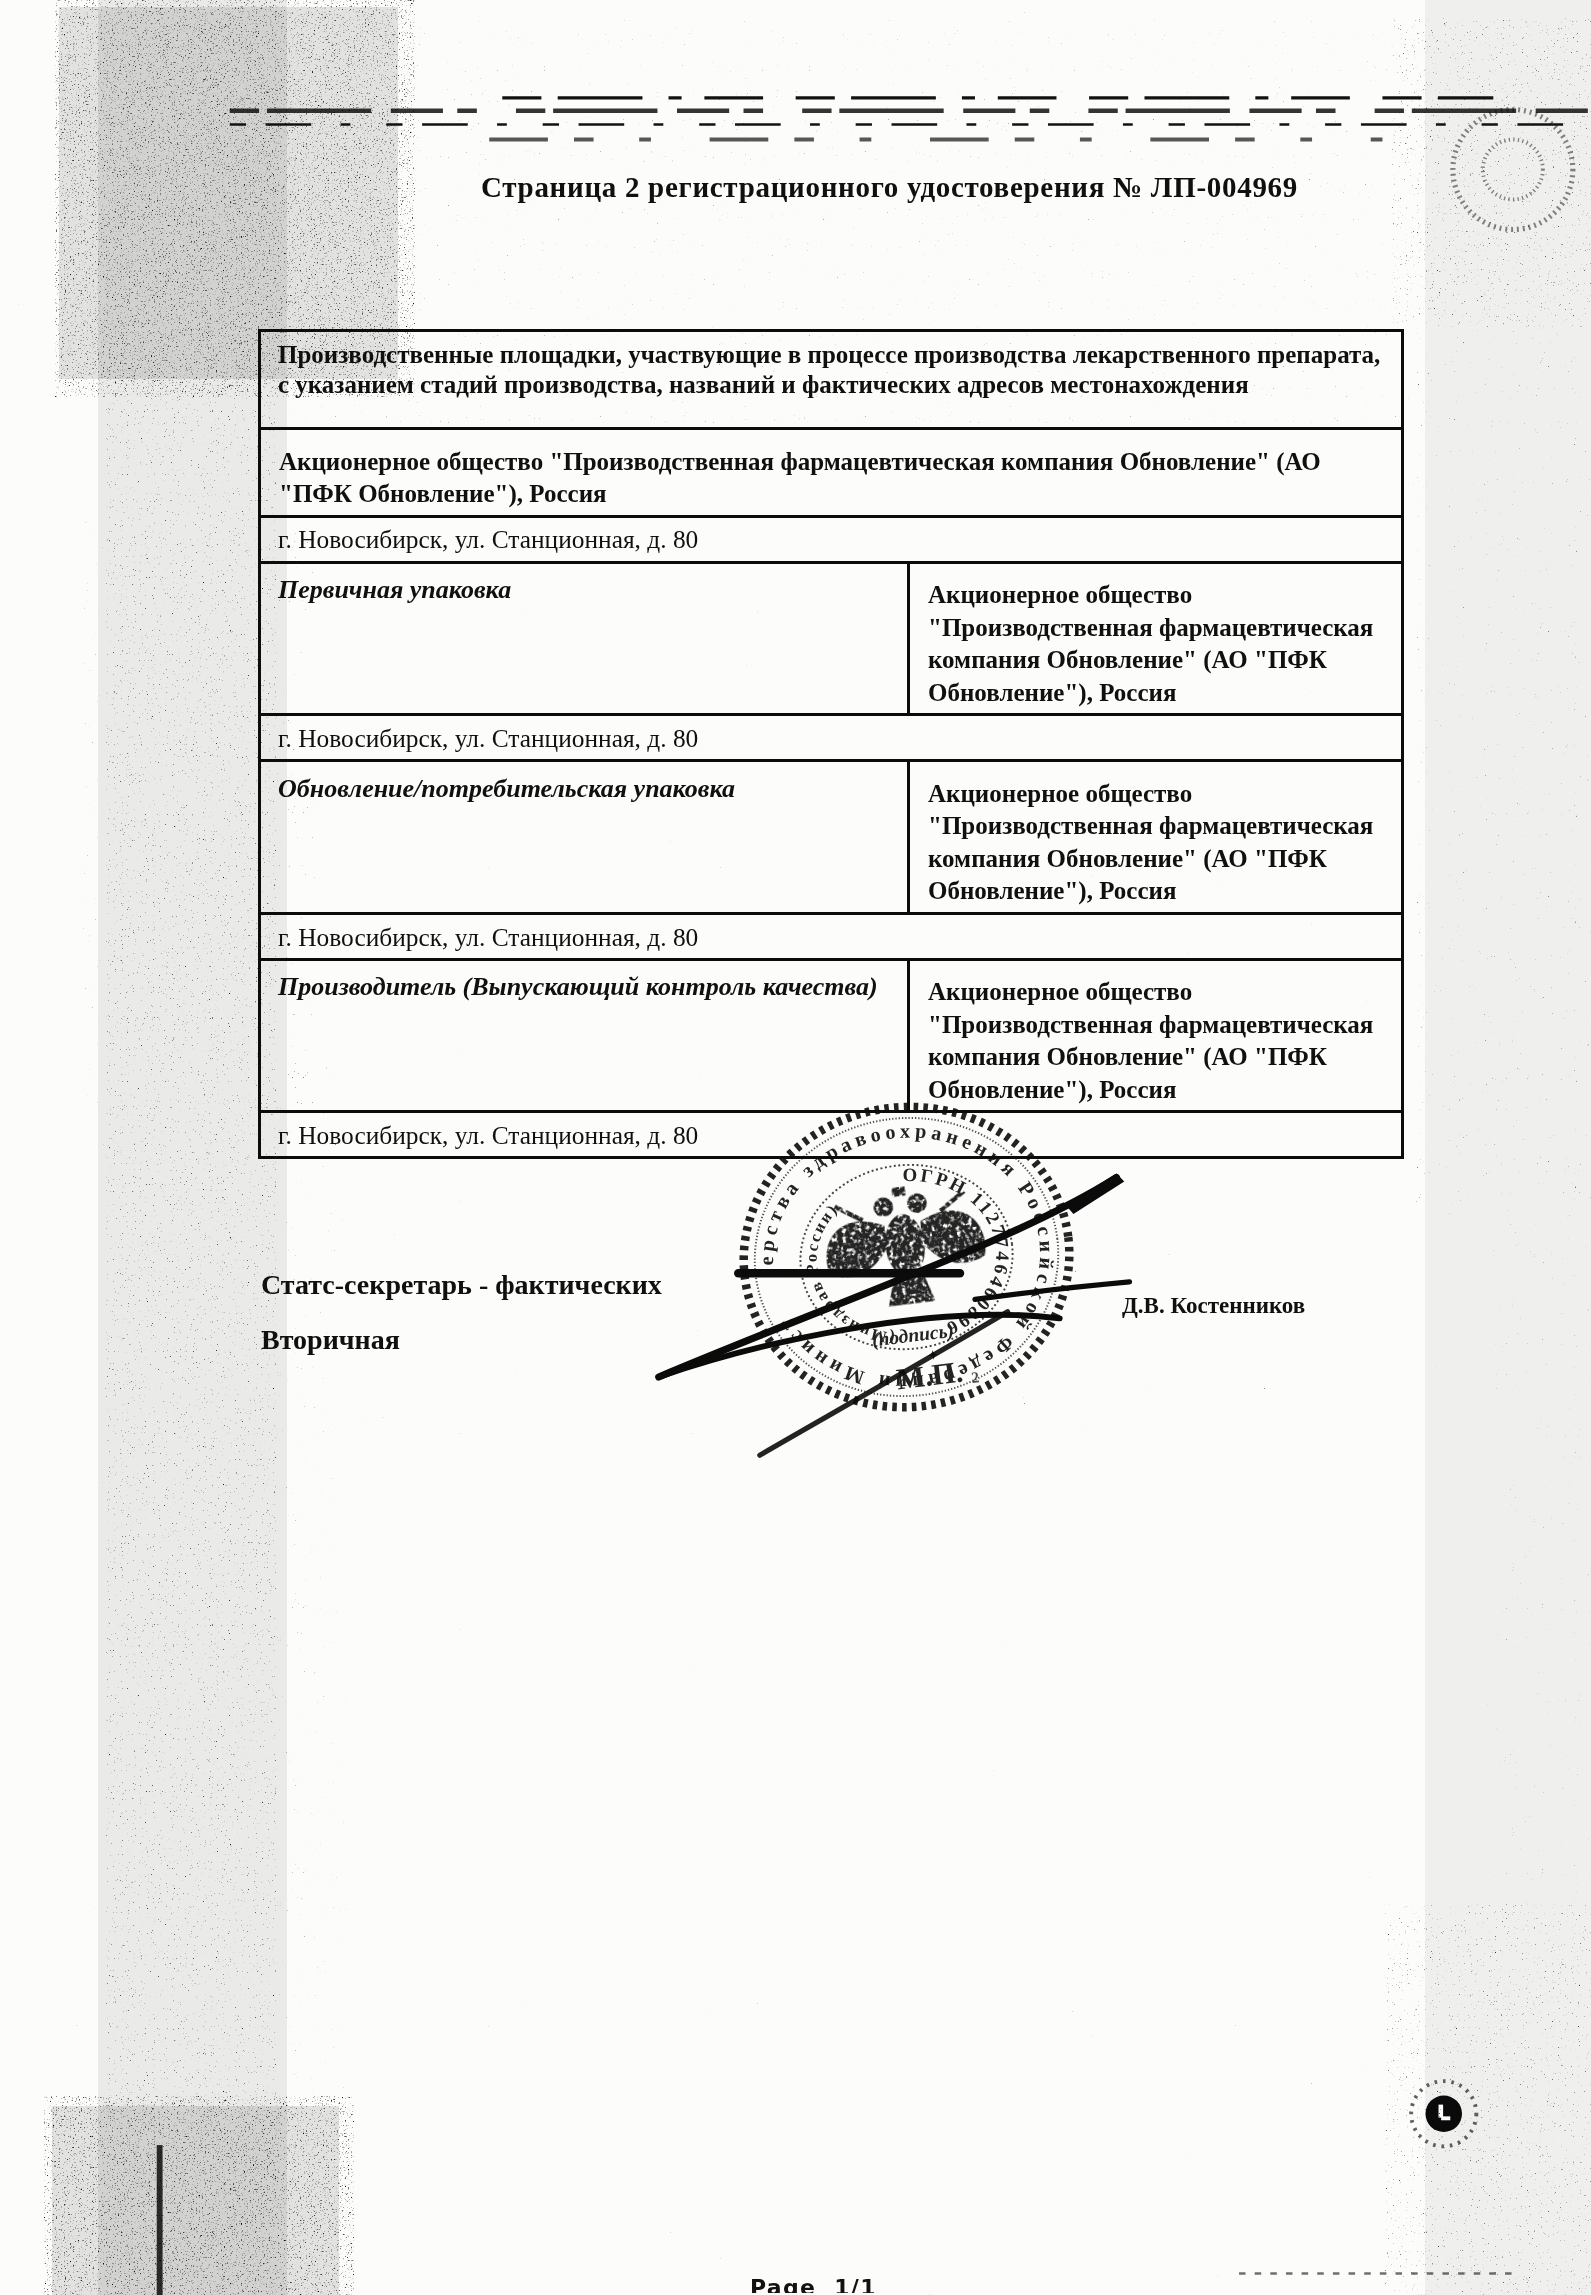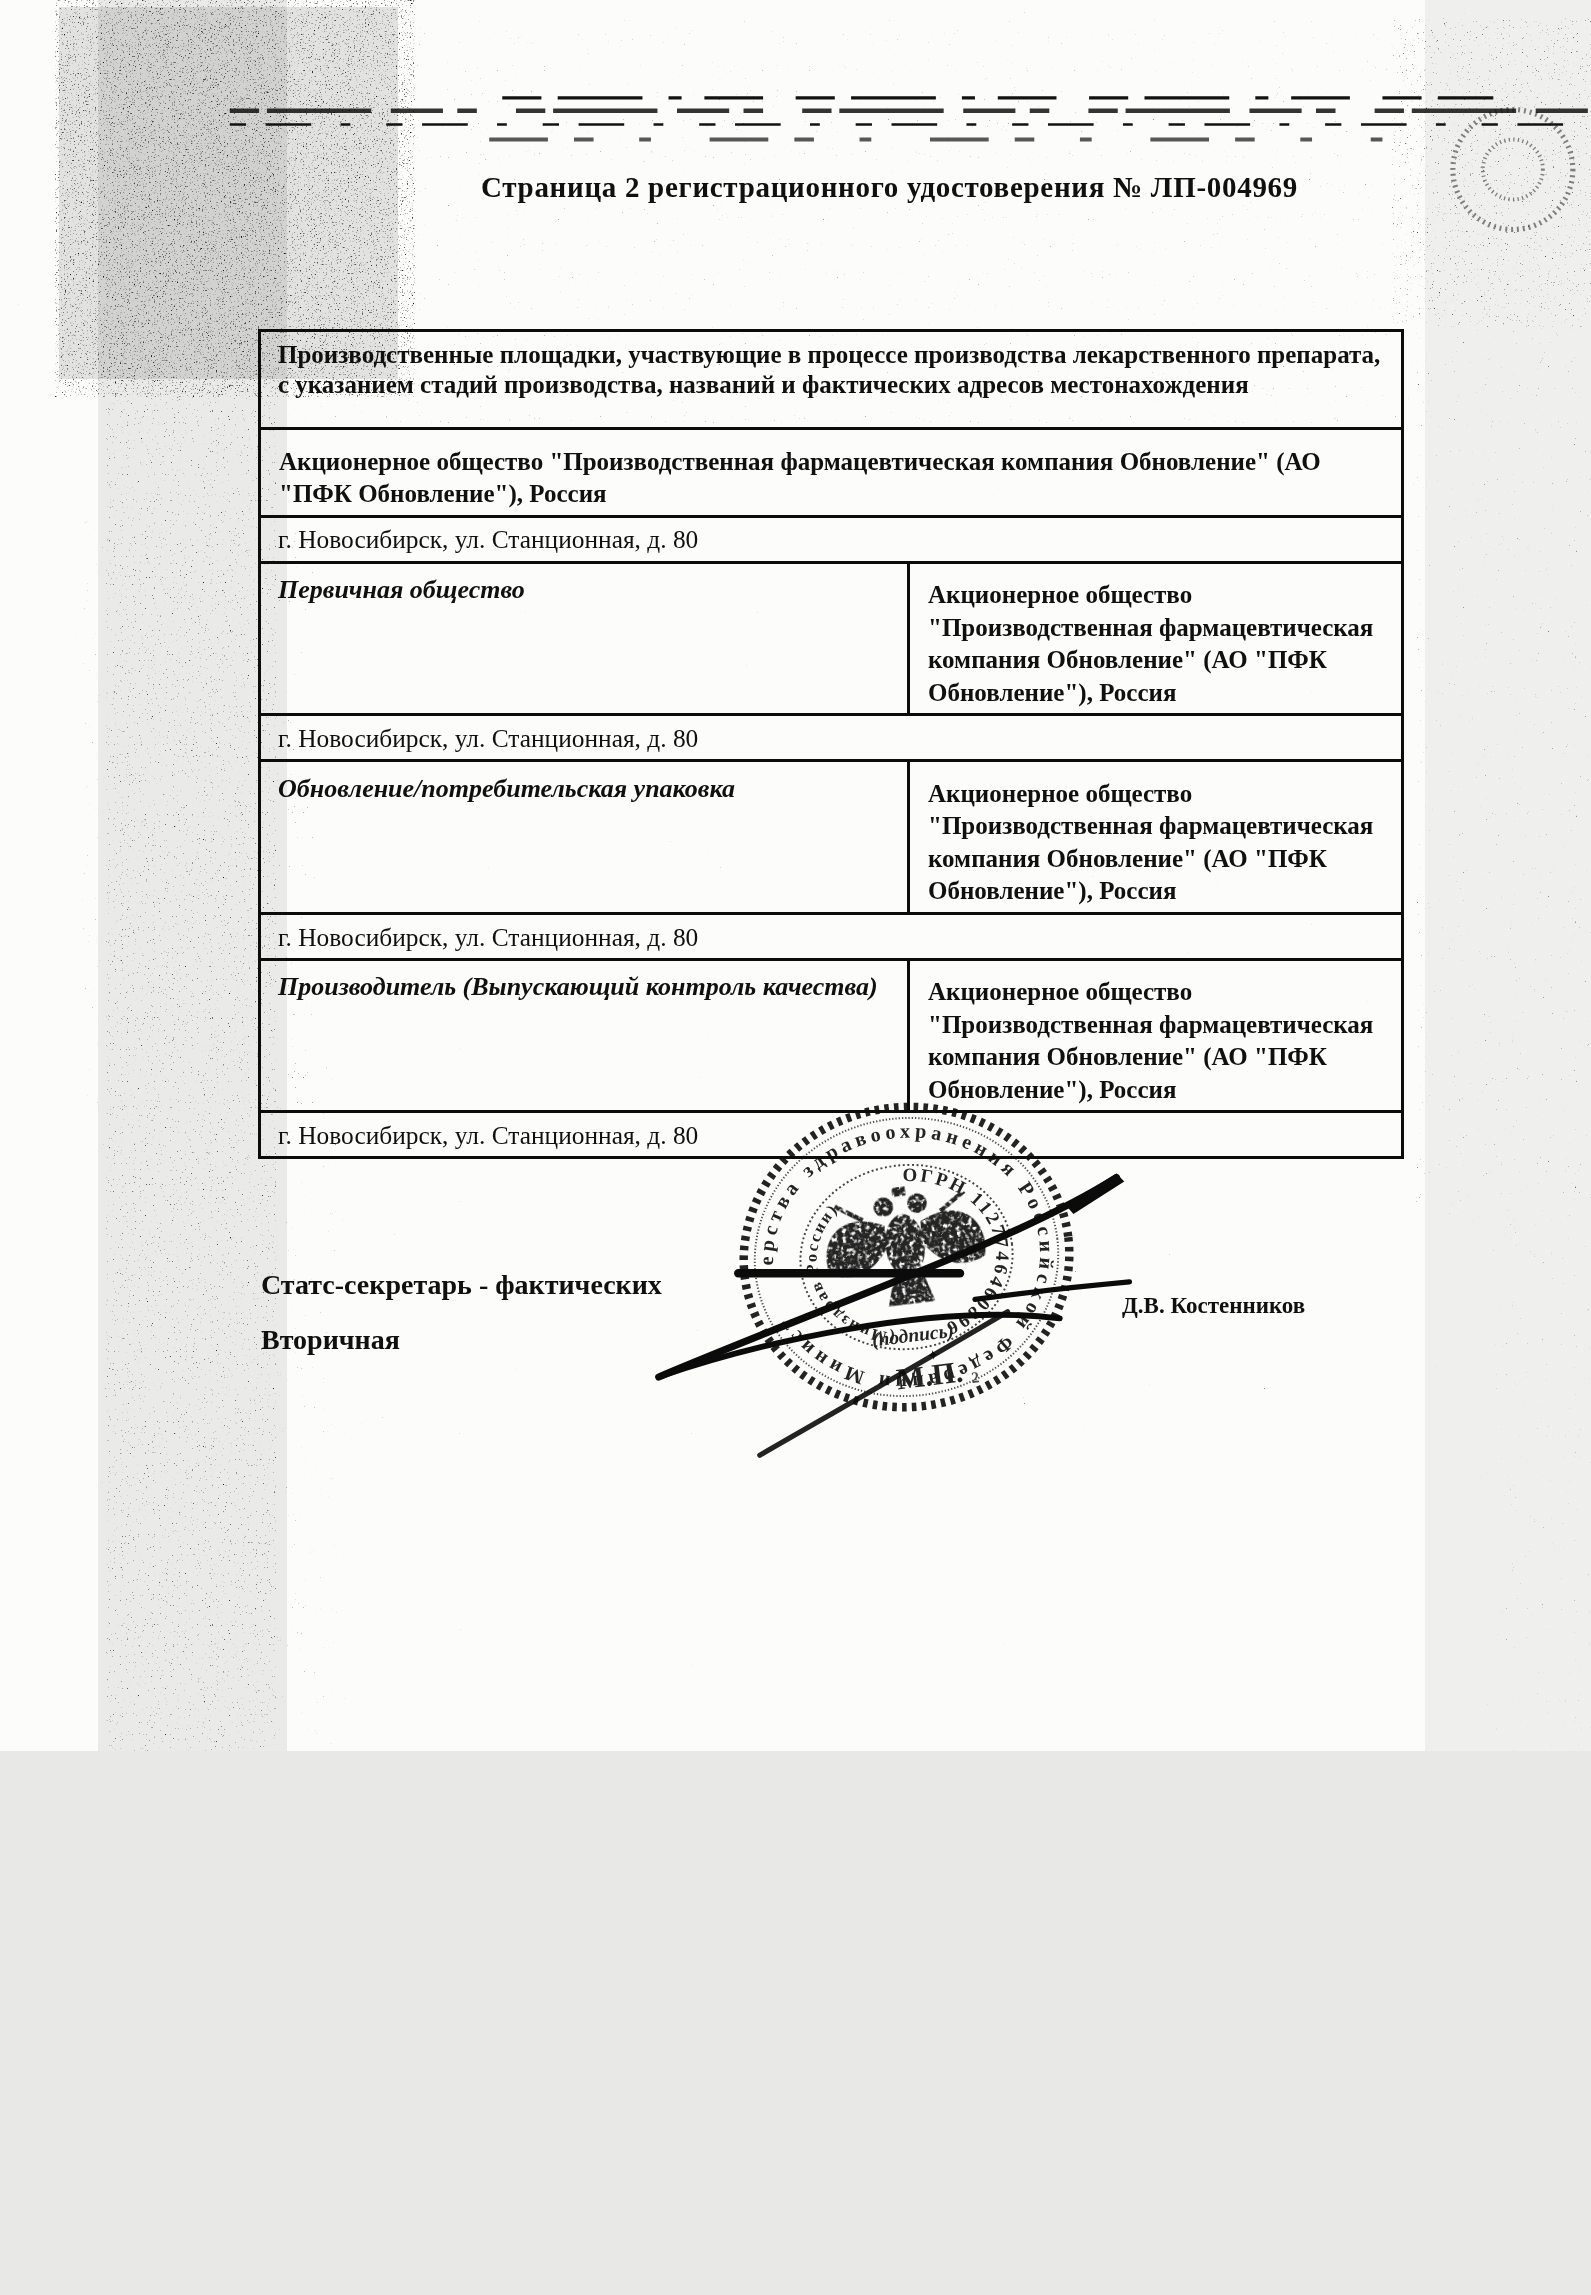--- a/index.html
+++ b/index.html
@@ -1,17 +1,17 @@
 <!DOCTYPE html>
 <html style="font-size:10.4px"><head>
 <meta charset="utf-8">
 <style>
   html,body{margin:0;padding:0;background:#e8e8e6;}
   #page{
-    position:relative;width:1592px;height:1751px;background:#fcfcfa;
+    position:relative;width:1592px;height:2295px;background:#fcfcfa;
     overflow:hidden;font-family:"Liberation Serif","DejaVu Serif",serif;color:#101010;
   }
   
   .wash{position:absolute;pointer-events:none;}
   #wash-left{left:98px;top:0;width:189px;height:2295px;background:rgba(0,0,0,0.07);}
   #wash-right{left:1425px;top:0;width:167px;height:2295px;background:rgba(0,0,0,0.05);}
   #wash-corner-bl{left:52px;top:2106px;width:287px;height:189px;background:rgba(0,0,0,0.10);}
   #wash-corner-tl{left:59px;top:6.5px;width:339px;height:372px;background:rgba(0,0,0,0.10);}
 
   #doc-title{
@@ -78,21 +78,21 @@
 
   <div id="sites-table">
     <div class="t-header">Производственные площадки, участвующие в процессе производства лекарственного препарата, с указанием стадий производства, названий и фактических адресов местонахождения</div>
 
     <div class="t-row">
       <div class="t-cell-company">Акционерное общество "Производственная фармацевтическая компания Обновление" (АО "ПФК Обновление"), Россия</div>
     </div>
     <div class="t-addr">г. Новосибирск, ул. Станционная, д. 80</div>
 
     <div class="t-row">
-      <div class="t-cell-stage">Первичная общество</div>
+      <div class="t-cell-stage">Первичная упаковка</div>
       <div class="t-cell-company">Акционерное общество "Производственная фармацевтическая компания Обновление" (АО "ПФК Обновление"), Россия</div>
     </div>
     <div class="t-addr">г. Новосибирск, ул. Станционная, д. 80</div>
 
     <div class="t-row">
       <div class="t-cell-stage">Обновление/потребительская упаковка</div>
       <div class="t-cell-company">Акционерное общество "Производственная фармацевтическая компания Обновление" (АО "ПФК Обновление"), Россия</div>
     </div>
     <div class="t-addr">г. Новосибирск, ул. Станционная, д. 80</div>
 

